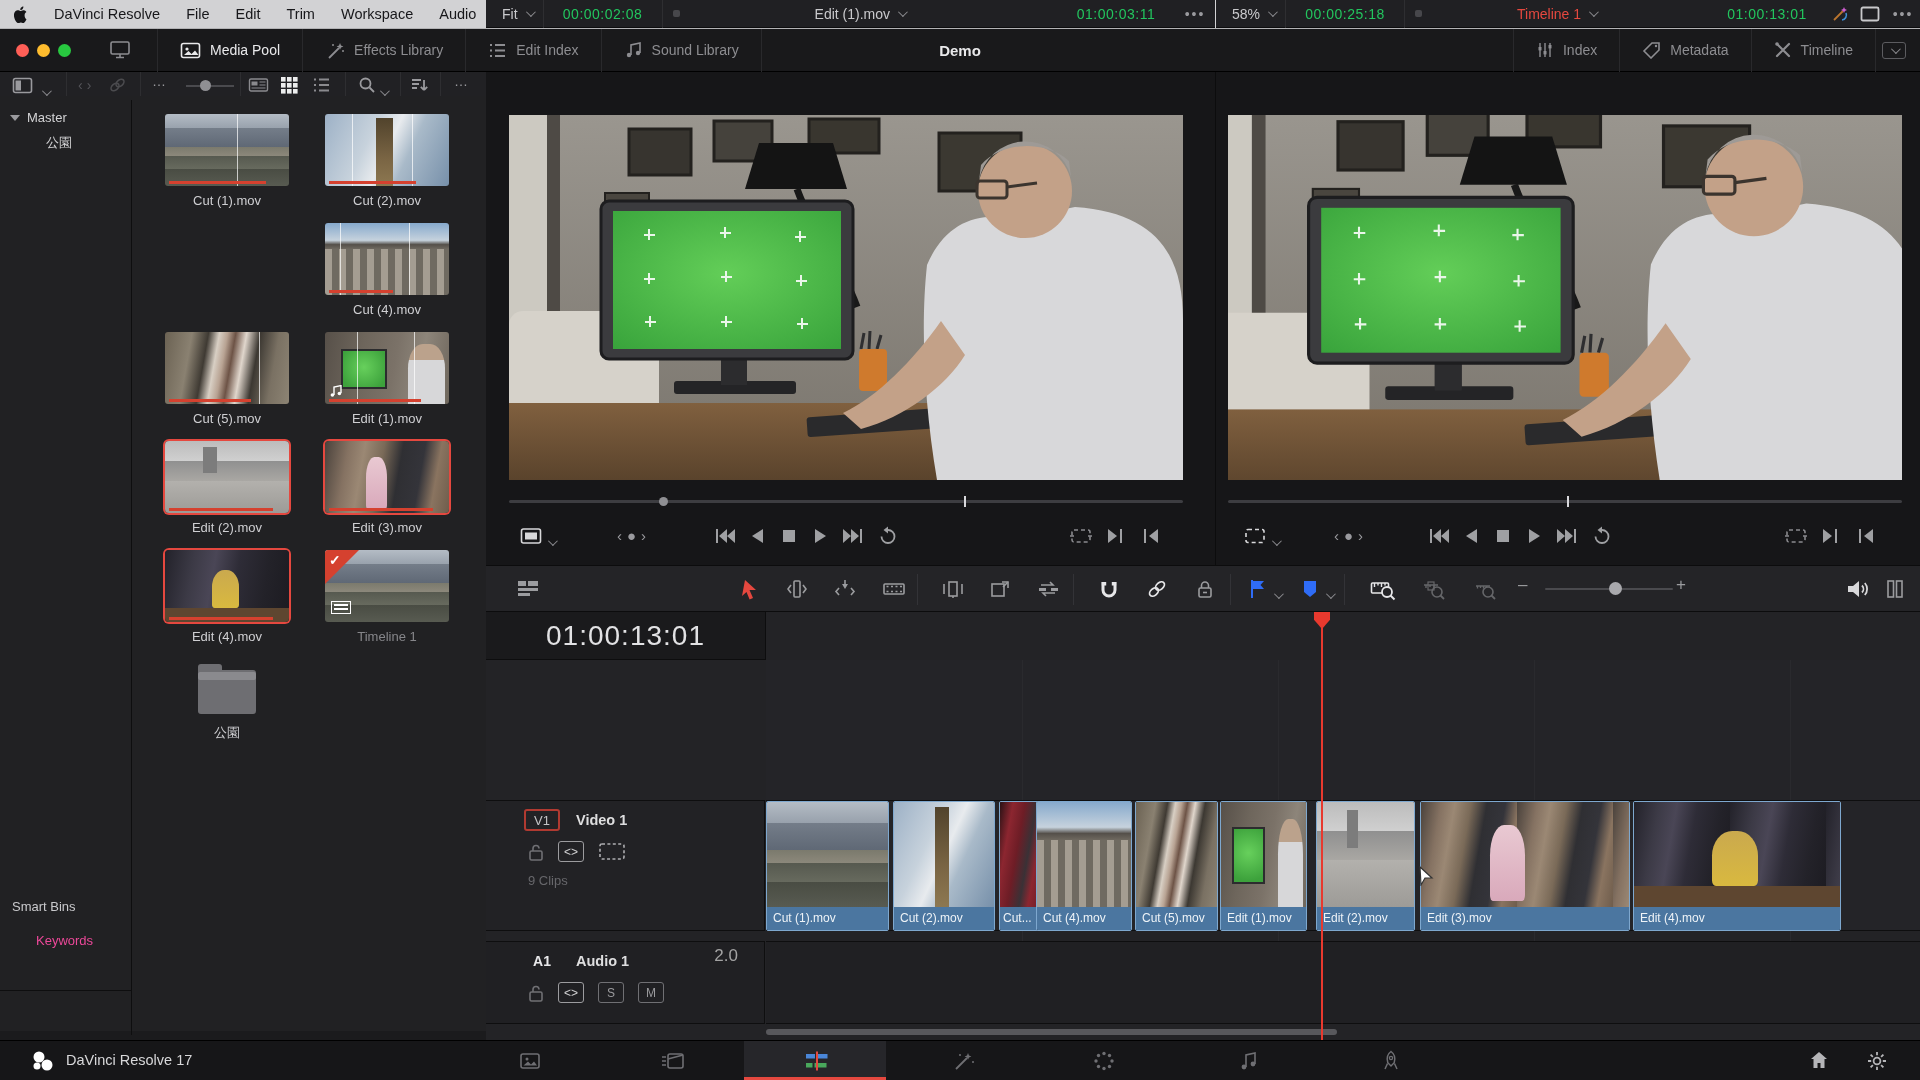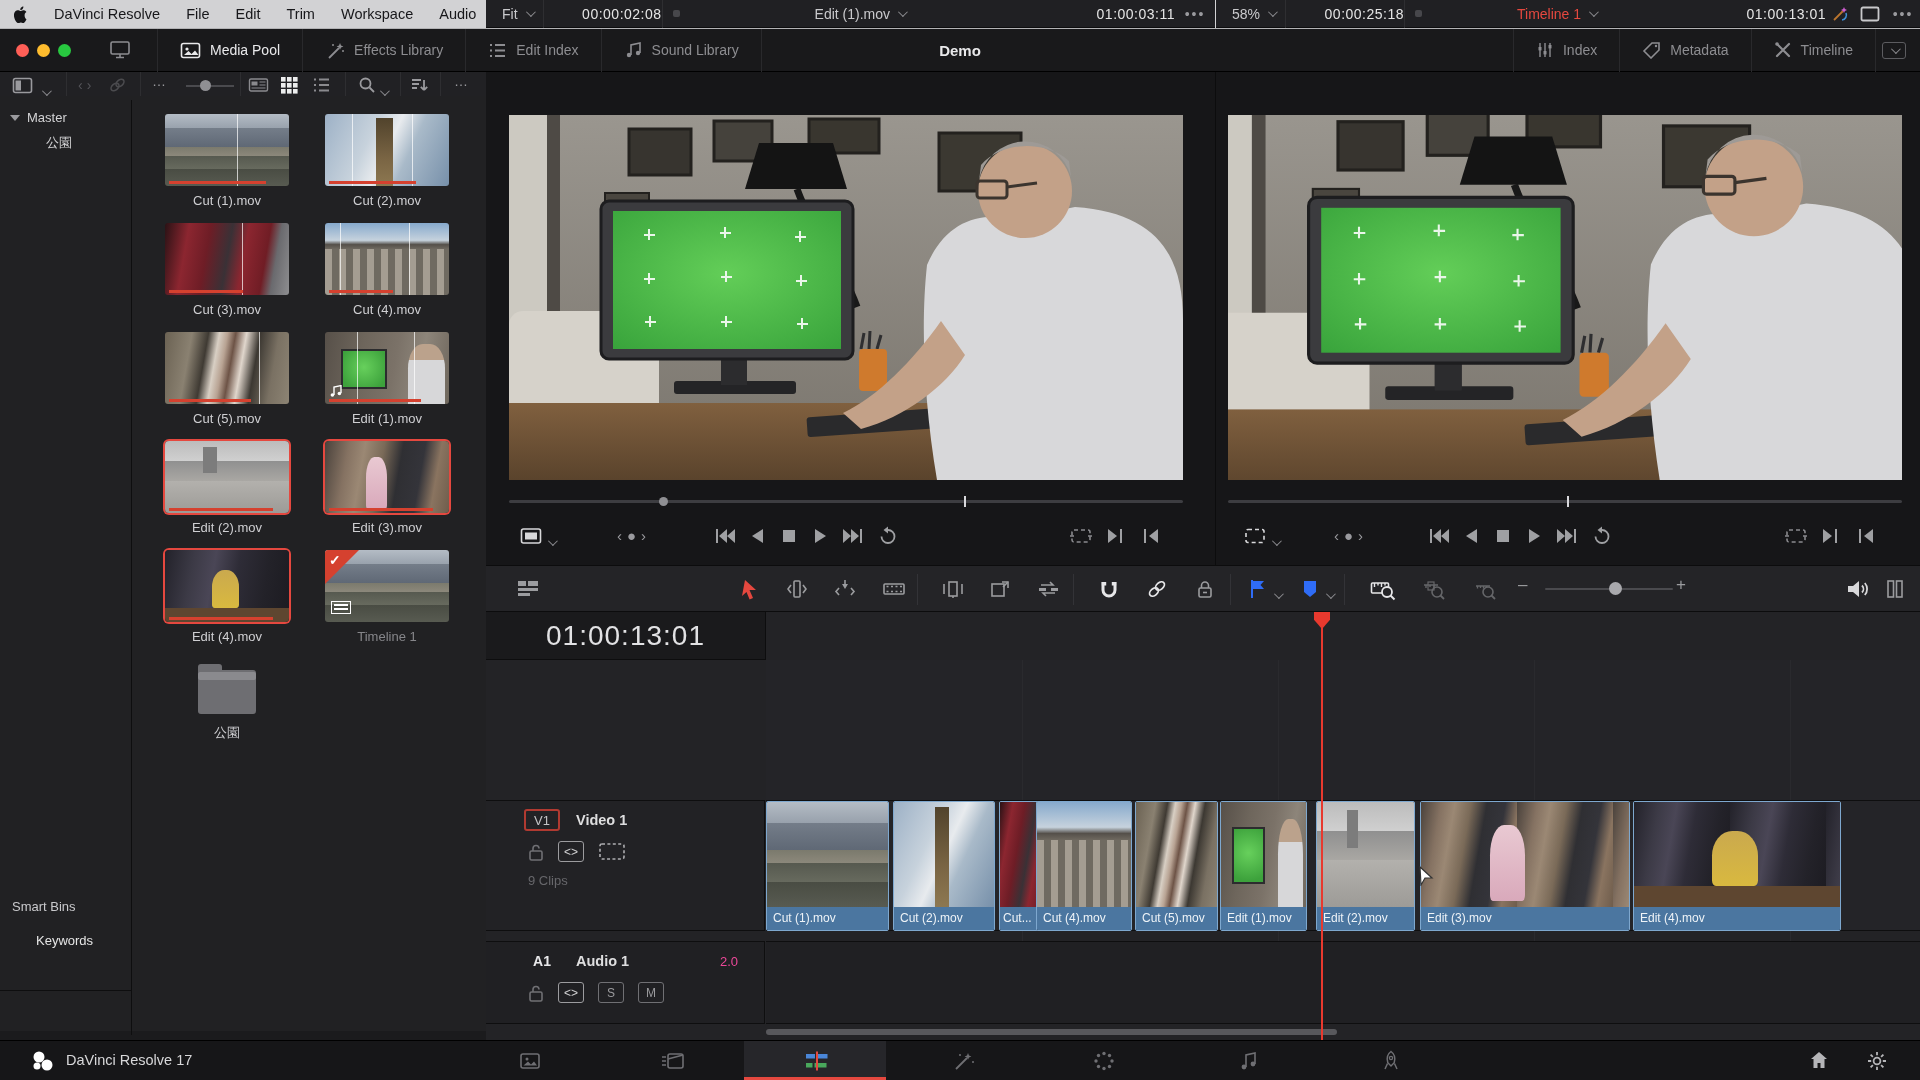--- a/index.html
+++ b/index.html
@@ -61,21 +61,21 @@
   .tl-glyph{position:absolute;left:6px;bottom:8px;width:20px;height:13px;border:1px solid #fff;display:flex;flex-direction:column;gap:2px;padding:2px}
   .tl-glyph i{display:block;height:2px;background:#fff}
   .folder{position:relative;width:58px;height:44px;margin:14px auto 0;background:#6e6e72;border-radius:3px}
   .folder::before{content:"";position:absolute;left:0;top:-6px;width:24px;height:8px;background:#6e6e72;border-radius:3px 3px 0 0}
   .folder::after{content:"";position:absolute;left:0;top:2px;width:100%;height:8px;background:#8a8a8e;border-radius:2px}
   #smartbins-divider{position:absolute;left:0;top:894px;width:131px;height:1px;background:#0e0e0f}
   
   #viewers{position:absolute;left:486px;top:72px;width:1434px;height:493px;background:#161618}
   .vhead{position:absolute;top:0;height:28px;background:#202023;border-bottom:1px solid #0d0d0e;display:flex;align-items:center;font-size:14px;color:#c9c9cc}
   .vh-zoom{padding:0 10px 0 16px;display:flex;align-items:center;gap:8px}
-  .vh-tc{width:118px;text-align:right;color:#e5e5e5;letter-spacing:.5px}
+  .vh-tc{width:118px;text-align:center;color:#22c55e;letter-spacing:.5px}
   .vh-mid{flex:1;display:flex;align-items:center;justify-content:center;gap:8px;position:relative}
   .clipchip{position:absolute;left:10px;width:7px;height:7px;border-radius:2px;background:#47474b}
   .vh-dots{width:40px;text-align:center;color:#9a9a9e;letter-spacing:2px}
   .hdiv{width:1px;height:28px;background:#2e2e31}
   .video{position:absolute;width:674px;height:365px;background:#000}
   .scrub{position:absolute;height:3px;background:#3d3d41;border-radius:2px}
   .scrub .knob{position:absolute;top:-3px;width:9px;height:9px;border-radius:50%;background:#8f8f93}
   .scrub .ph{position:absolute;top:-4px;width:2px;height:11px;background:#d8d8db}
   .transport{position:absolute;height:46px}
   .transport .ic{position:absolute;top:12px}
@@ -95,21 +95,21 @@
   .majortick{position:absolute;top:0;width:1px;height:15px;background:#5a5a5f}
   .rlabel{position:absolute;top:24px;font-size:11.5px;color:#909094;white-space:nowrap}
   .lane-upper{position:absolute;left:280px;top:48px;width:1154px;height:140px;background:#242428}
   .gridline{position:absolute;top:48px;width:1px;height:364px;background:#2a2a2e}
   .trackhead{position:absolute;left:0;width:279px;background:#222225;border-bottom:1px solid #0e0e0f;border-top:1px solid #0e0e0f;border-right:1px solid #0e0e0f}
   .lane{position:absolute;left:280px;width:1154px;border-top:1px solid #0e0e0f;border-bottom:1px solid #0e0e0f}
   .cstrip{position:absolute;left:0;width:4px}
   .tbadge{position:absolute;left:38px;top:8px;width:36px;height:22px;border:2px solid #b03a31;border-radius:3px;color:#c3c3c6;font-size:13px;display:flex;align-items:center;justify-content:center}
   .tbadge.plain{border:none;color:#e8e8ea;font-weight:700;font-size:14px}
   .tname{position:absolute;left:90px;top:11px;font-size:14.5px;color:#dededf;font-weight:700}
-  .tfmt{position:absolute;right:26px;top:12px;font-size:13px;color:#ec4899}
+  .tfmt{position:absolute;right:26px;top:4px;font-size:17px;color:#a3a3a3}
   .tinfo{position:absolute;left:42px;top:72px;font-size:13px;color:#67676b}
   .trow2{position:absolute;left:42px;top:40px;display:flex;gap:14px;align-items:center}
   .mbox{width:26px;height:21px;border:1px solid #9c9c9f;border-radius:3px;color:#d2d2d4;font-size:12px;display:flex;align-items:center;justify-content:center}
   .mbox.dimb{border-color:#707074;color:#9a9a9d}
   .clip{position:absolute;top:0;height:130px;border:1px solid #7ea8cf;border-radius:2px;overflow:hidden;display:flex;flex-direction:column;background:#1d1d1f}
   .cthumb{position:relative;flex:1;background-size:100% 100%}
   .clip.tile .cthumb{background-size:96px 100%;background-repeat:repeat-x}
   .clabel{height:23px;background:#4b76a0;color:#eef3f7;font-size:12px;line-height:23px;padding:0 6px;white-space:nowrap;overflow:hidden}
   #playhead-line{position:absolute;top:0;width:2px;height:428px;background:#e8392e;z-index:8}
   #playhead-cap{position:absolute;top:0;width:16px;height:17px;background:#e8392e;clip-path:polygon(0 0,100% 0,100% 45%,50% 100%,0 45%);z-index:9}
@@ -416,27 +416,20 @@
     <div class="mp-label">Cut (1).mov</div>
   </div>
   <div class="mp-item" style="left:325px;top:18px">
     <div class="thumb bg-cut2">
         <span class="sline" style="left:22%"></span>
         <span class="sline" style="left:70%"></span>
         <span class="redbar" style="width:70%"></span>
       </div>
     <div class="mp-label">Cut (2).mov</div>
   </div>
-  <div class="mp-item" style="left:165px;top:127px">
-    <div class="thumb bg-cut3">
-        <span class="sline" style="left:62%"></span>
-        <span class="redbar" style="width:60%"></span>
-      </div>
-    <div class="mp-label">Cut (3).mov</div>
-  </div>
   <div class="mp-item" style="left:325px;top:127px">
     <div class="thumb bg-cut4">
         <span class="sline" style="left:12%"></span>
         <span class="sline" style="left:68%"></span>
         <span class="redbar" style="width:52%"></span>
       </div>
     <div class="mp-label">Cut (4).mov</div>
   </div>
   <div class="mp-item" style="left:165px;top:236px">
     <div class="thumb bg-cut5">
@@ -492,21 +485,21 @@
   </div>
   <div class="mp-item" style="left:165px;top:560px">
     <div class="folder"></div>
     <div class="mp-label" style="margin-top:10px">公園</div>
   </div>
 
   <div id="smartbins-divider"></div>
   <div class="bin-row" style="left:12px;top:803px;color:#c9c9cc">
       <span>Smart Bins</span>
     </div>
-  <div class="bin-row" style="left:36px;top:837px;color:#e5e5e5">
+  <div class="bin-row" style="left:36px;top:837px;color:#ec4899">
       <span>Keywords</span>
     </div>
 </div>
 <div id="bin-divider"></div>
 <div id="panel-r-divider"></div>
 
 <div id="viewers"></div>
 <div id="viewer-divider"></div>
 
 <div class="vhead" style="left:486px;width:729px">

